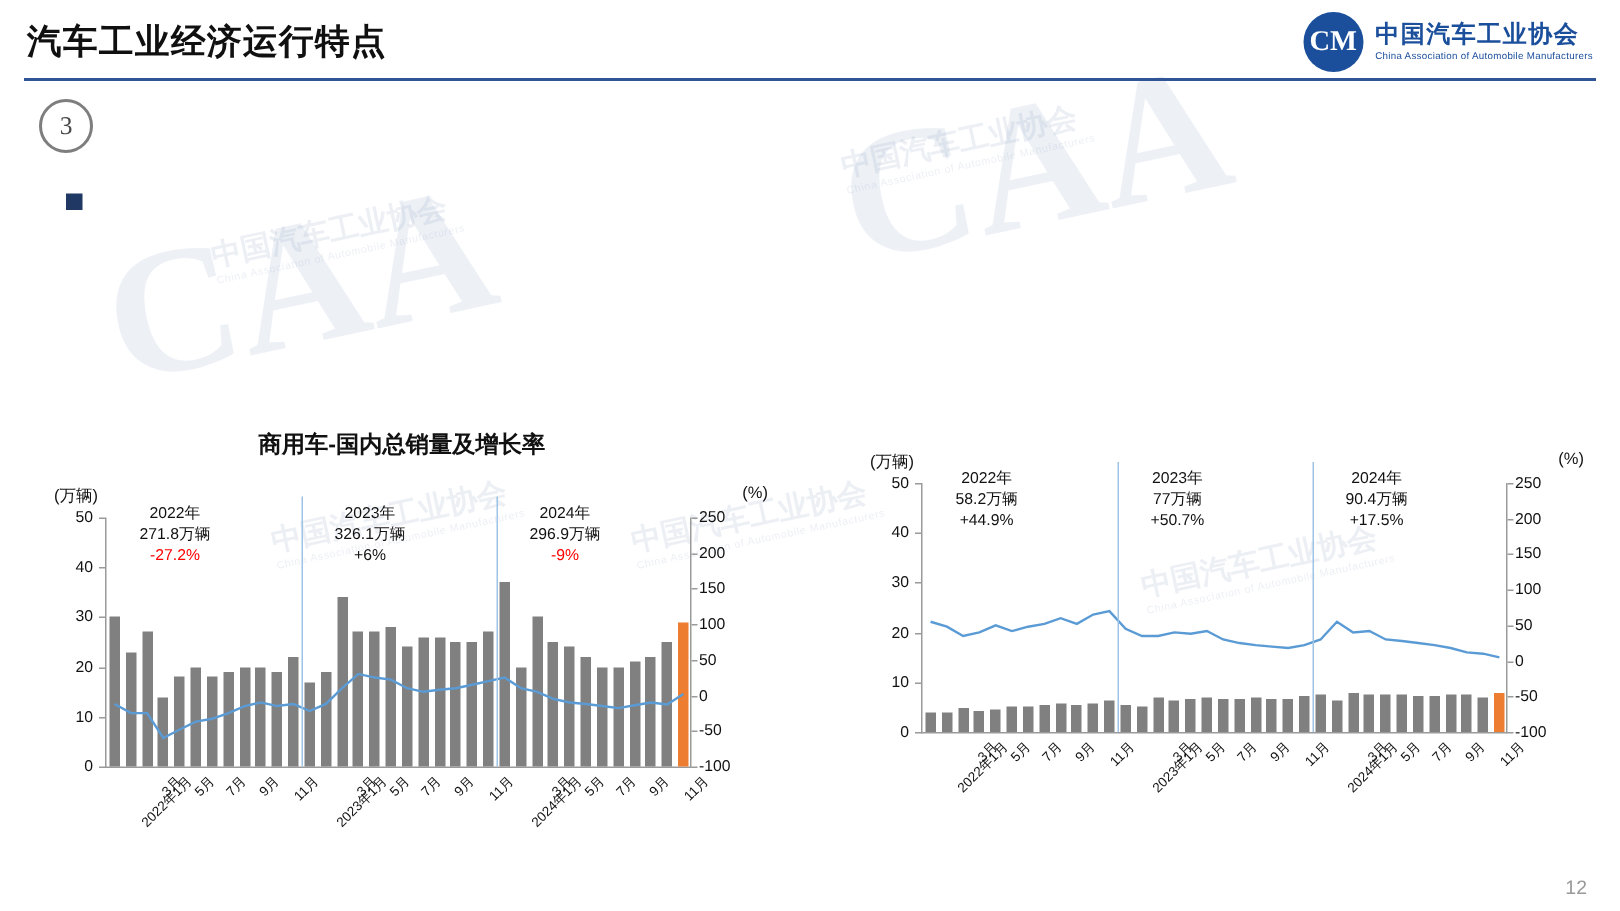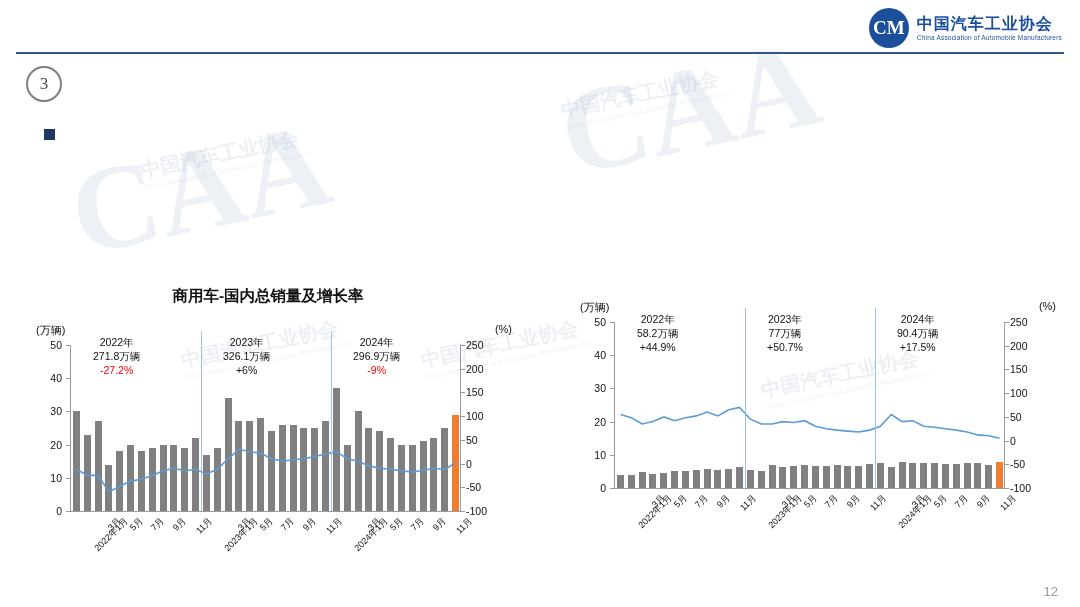--- a/index.html
+++ b/index.html
@@ -269,20 +269,21 @@
   </div>
   <div class="wm" style="left:180px; top:330px;">
     <span>中国汽车工业协会</span><small>China Association of Automobile Manufacturers</small>
   </div>
   <div class="wm" style="left:760px; top:360px;">
     <span>中国汽车工业协会</span><small>China Association of Automobile Manufacturers</small>
   </div>
 </div>
 
 <div class="header">
+  <div class="header-title">汽车工业经济运行特点</div>
   <div class="header-rule"></div>
   <div class="logo">
     <div class="logo-mark">CM</div>
     <div>
       <div class="logo-text-cn">中国汽车工业协会</div>
       <div class="logo-text-en">China Association of Automobile Manufacturers</div>
     </div>
   </div>
 </div>
 

